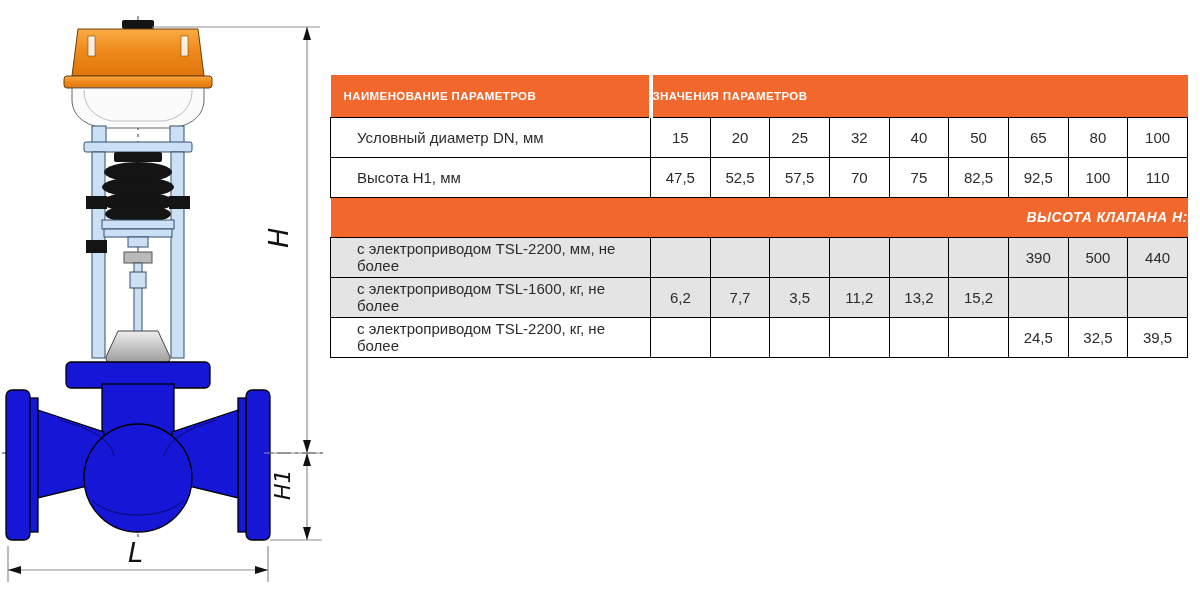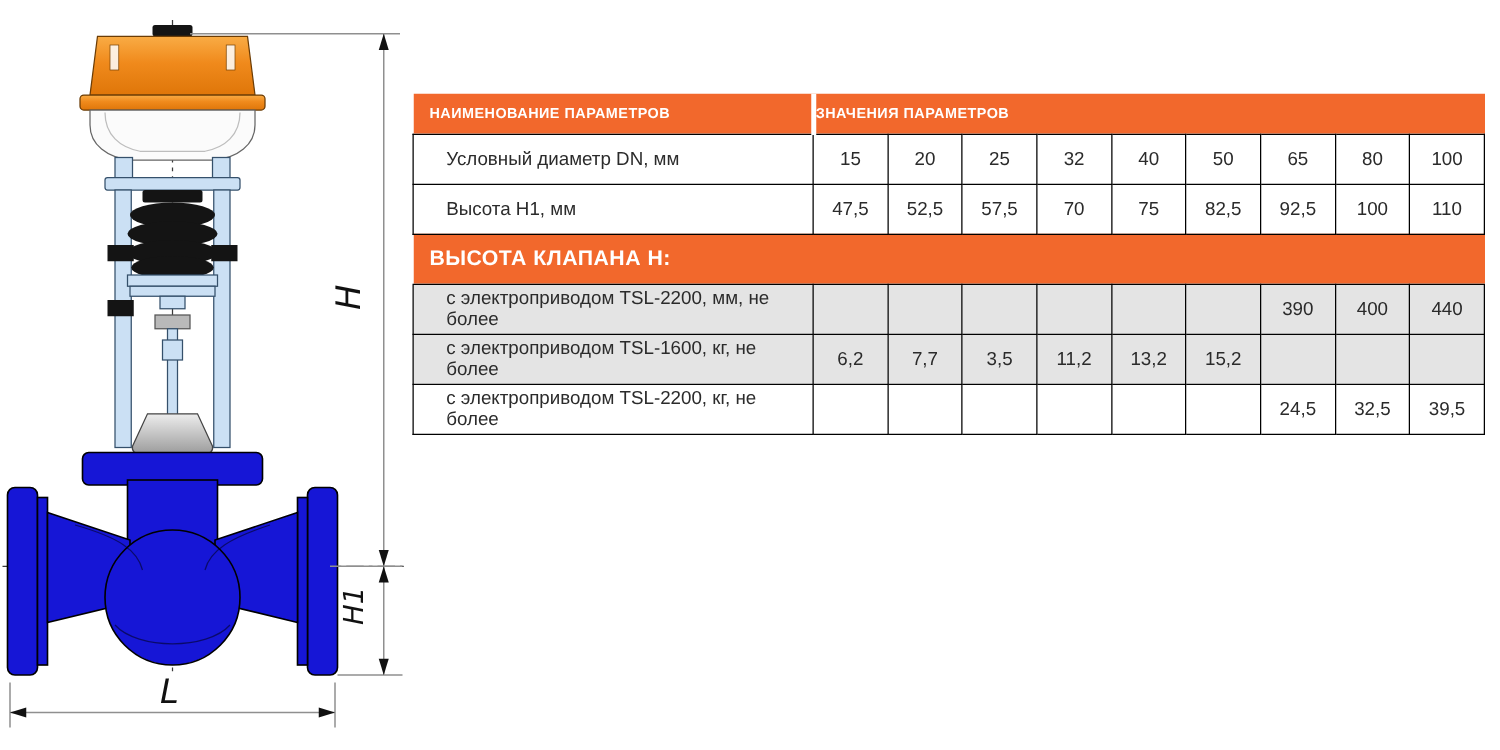--- a/index.html
+++ b/index.html
@@ -20,32 +20,33 @@
   .blk { fill:#141414; stroke:none; }
   .detail { stroke:rgba(0,0,20,.55); fill:none; stroke-width:1; }
   
   .specs-table {
     position:absolute; left:330px; top:75px; width:858px;
     border-collapse:collapse; table-layout:fixed;
     font-family:"Liberation Sans", sans-serif;
   }
   .specs-table th {
     background: var(--accent); color:#fff; font-size:11.5px;
-    letter-spacing:.4px; font-weight:bold; height:32px; border:none;
+    letter-spacing:.4px; font-weight:bold; height:42px; border:none;
   }
   .specs-table th.h-left { text-align:left; padding-left:13px; border-right:4px solid #fff; }
   .specs-table th.h-right { text-align:left; }
   .specs-table td { height:40px; font-size:15px; color:#2b2b2b; border:1px solid #000; background:#fff; }
   .specs-table td.label-cell { text-align:left; padding-left:26px; }
   .specs-table td.value-cell { text-align:center; }
   .specs-table tr.gray td { background: var(--row-gray); }
   .specs-table td.section-cell {
-    background: var(--accent); color:#fff; font-weight:bold; font-size:17px;
-    letter-spacing:.4px; text-align:left; padding-left:13px; border-left:none; border-right:none;
+    background: var(--accent); color:#fff; font-weight:bold; font-size:14px;
+    letter-spacing:.4px; text-align:right; padding-left:13px; border-left:none; border-right:none;
     text-transform:uppercase;
+    font-style:italic;
   }
 </style>
 </head>
 <body>
 
 <div id="canvas">
 
   <svg id="drawing" viewBox="0 0 330 600" xmlns="http://www.w3.org/2000/svg">
     <defs>
       <linearGradient id="gradOrange" x1="0" y1="0" x2="0" y2="1">
@@ -187,21 +188,21 @@
         </tr>
         <tr class="gray">
           <td class="label-cell">с электроприводом TSL-2200, мм, не более</td>
           <td class="value-cell"></td>
           <td class="value-cell"></td>
           <td class="value-cell"></td>
           <td class="value-cell"></td>
           <td class="value-cell"></td>
           <td class="value-cell"></td>
           <td class="value-cell">390</td>
-          <td class="value-cell">400</td>
+          <td class="value-cell">500</td>
           <td class="value-cell">440</td>
         </tr>
         <tr class="gray">
           <td class="label-cell">с электроприводом TSL-1600, кг, не более</td>
           <td class="value-cell">6,2</td>
           <td class="value-cell">7,7</td>
           <td class="value-cell">3,5</td>
           <td class="value-cell">11,2</td>
           <td class="value-cell">13,2</td>
           <td class="value-cell">15,2</td>

